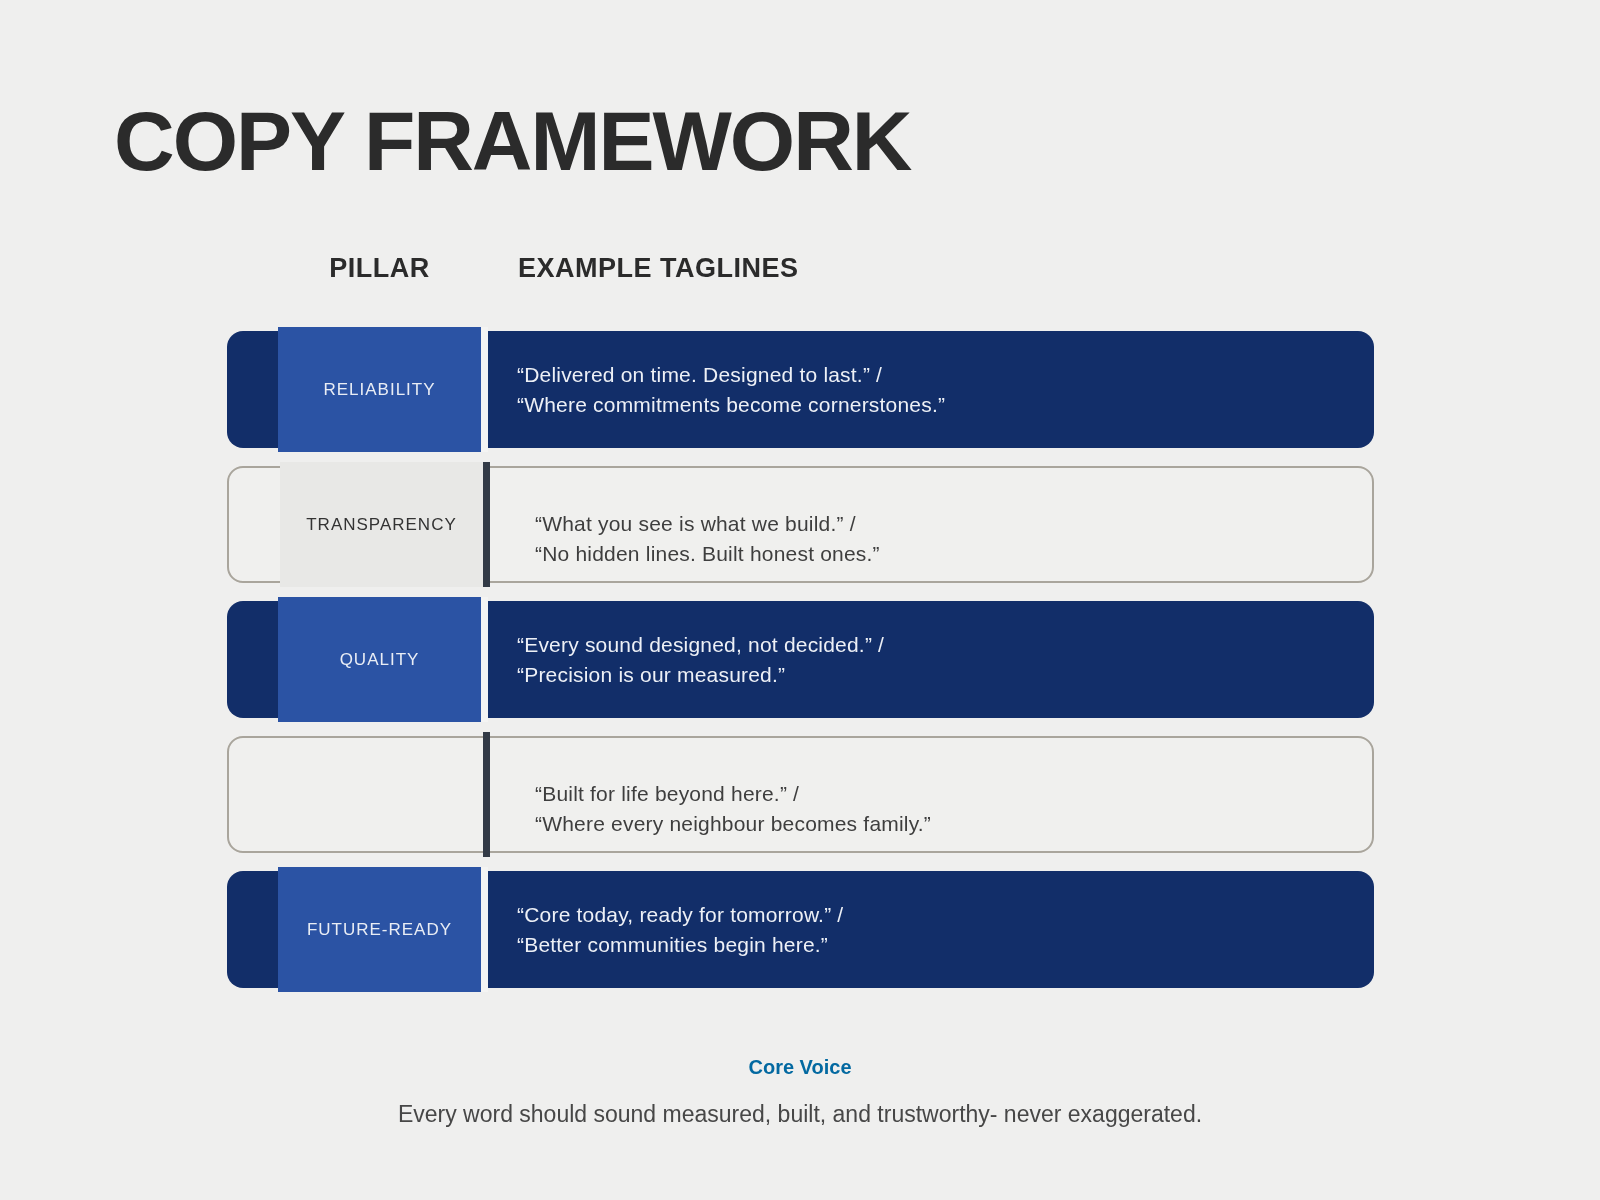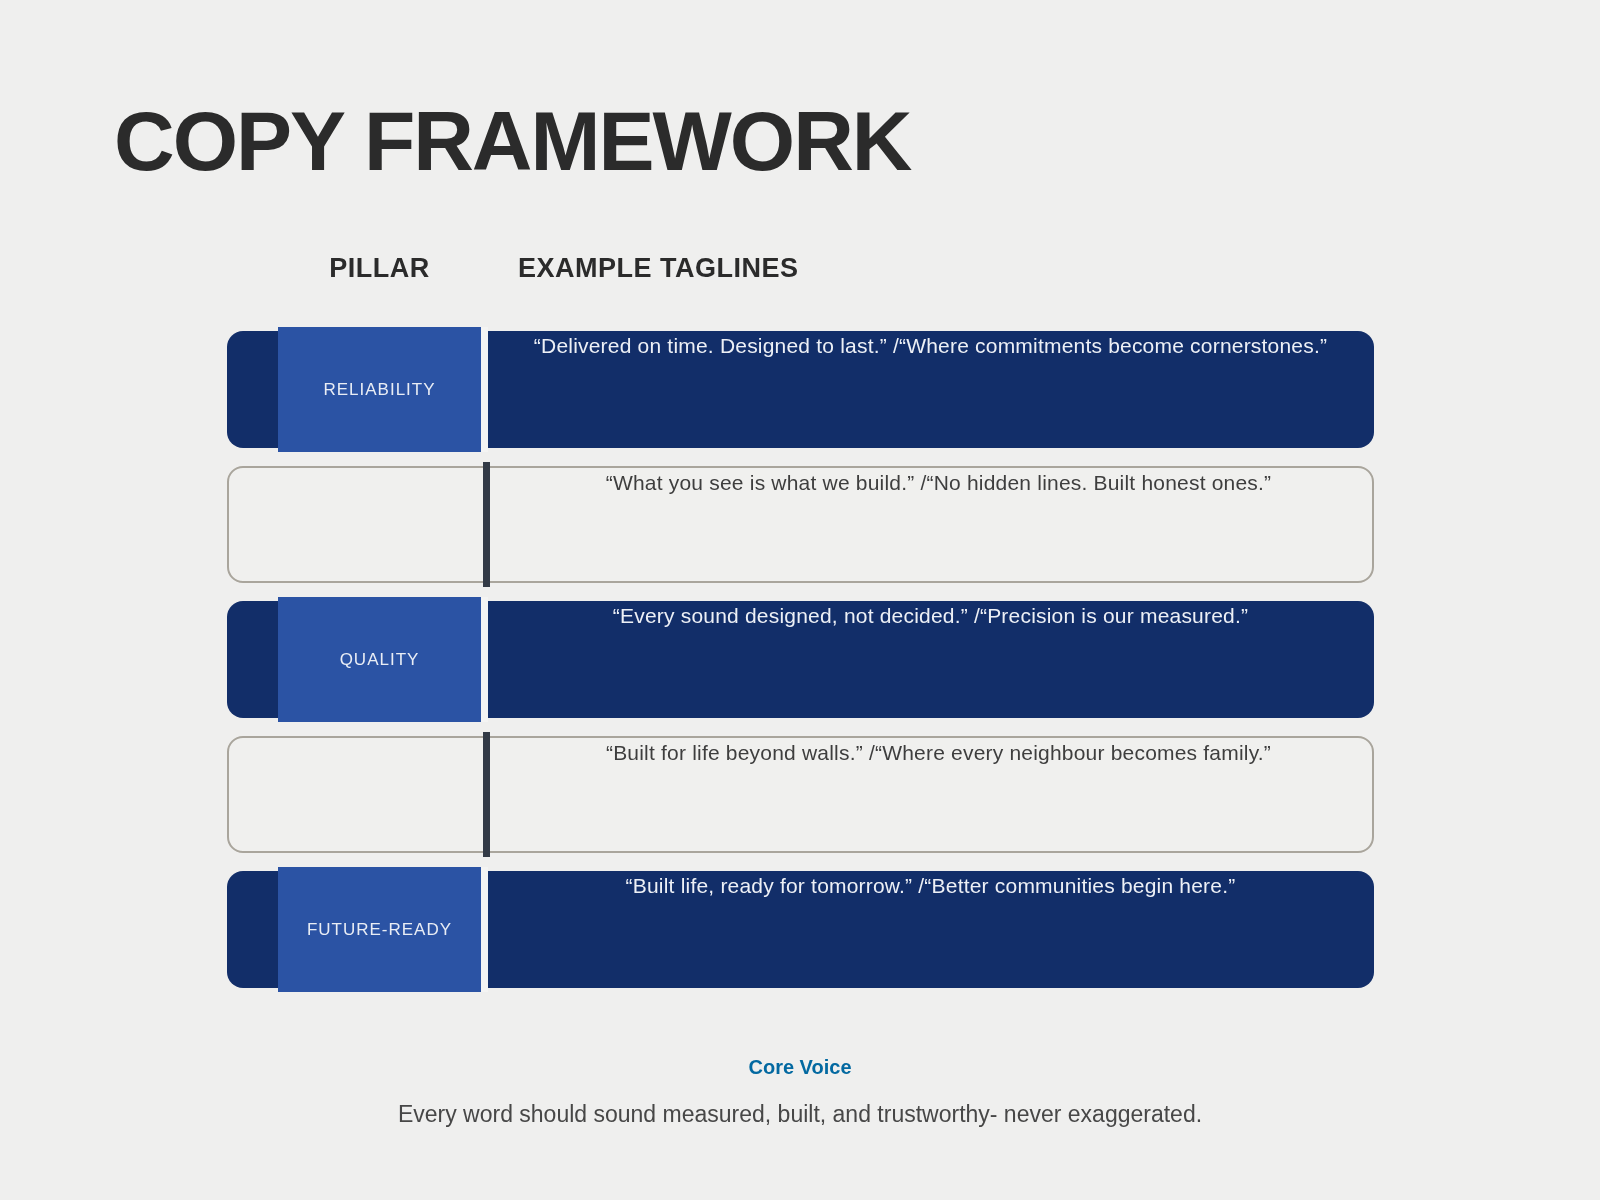--- a/index.html
+++ b/index.html
@@ -76,21 +76,21 @@
   .row.dark .divider { background: #f4f4f3; }
   .row.light .divider { background: #323a46; top: -6px; }
 
   .taglines {
     position: absolute;
     left: 290px;
     right: 30px;
     top: 0;
     height: 117px;
     display: flex;
-    flex-direction: row;
+    flex-direction: column;
     justify-content: center;
     font-size: 21px;
     line-height: 30px;
     letter-spacing: 0.2px;
   }
   .row.light .taglines { height: 142px; margin-left: 16px; }
   .row.dark .taglines { color: #edf0f6; }
   .row.light .taglines { color: #3e3e3e; }
 
   .footer {
@@ -127,46 +127,47 @@
   <div class="table-wrap">
       <div class="row dark" style="top: 0px;">
       <div class="pillar-cell">RELIABILITY</div>
       <div class="divider"></div>
       <div class="taglines">
         <div>“Delivered on time. Designed to last.” /</div>
         <div>“Where commitments become cornerstones.”</div>
       </div>
     </div>
       <div class="row light" style="top: 135px;">
+      <div class="pillar-cell">TRANSPARENCY</div>
       <div class="divider"></div>
       <div class="taglines">
         <div>“What you see is what we build.” /</div>
         <div>“No hidden lines. Built honest ones.”</div>
       </div>
     </div>
       <div class="row dark" style="top: 270px;">
       <div class="pillar-cell">QUALITY</div>
       <div class="divider"></div>
       <div class="taglines">
         <div>“Every sound designed, not decided.” /</div>
         <div>“Precision is our measured.”</div>
       </div>
     </div>
       <div class="row light" style="top: 405px;">
       <div class="divider"></div>
       <div class="taglines">
-        <div>“Built for life beyond walls.” /</div>
+        <div>“Built for life beyond here.” /</div>
         <div>“Where every neighbour becomes family.”</div>
       </div>
     </div>
       <div class="row dark" style="top: 540px;">
       <div class="pillar-cell">FUTURE-READY</div>
       <div class="divider"></div>
       <div class="taglines">
-        <div>“Built life, ready for tomorrow.” /</div>
+        <div>“Core today, ready for tomorrow.” /</div>
         <div>“Better communities begin here.”</div>
       </div>
     </div>
     </div>
 
   <div class="footer">
     <div class="core-voice">Core Voice</div>
     <div class="voice-line">Every word should sound measured, built, and trustworthy- never exaggerated.</div>
   </div>
 

